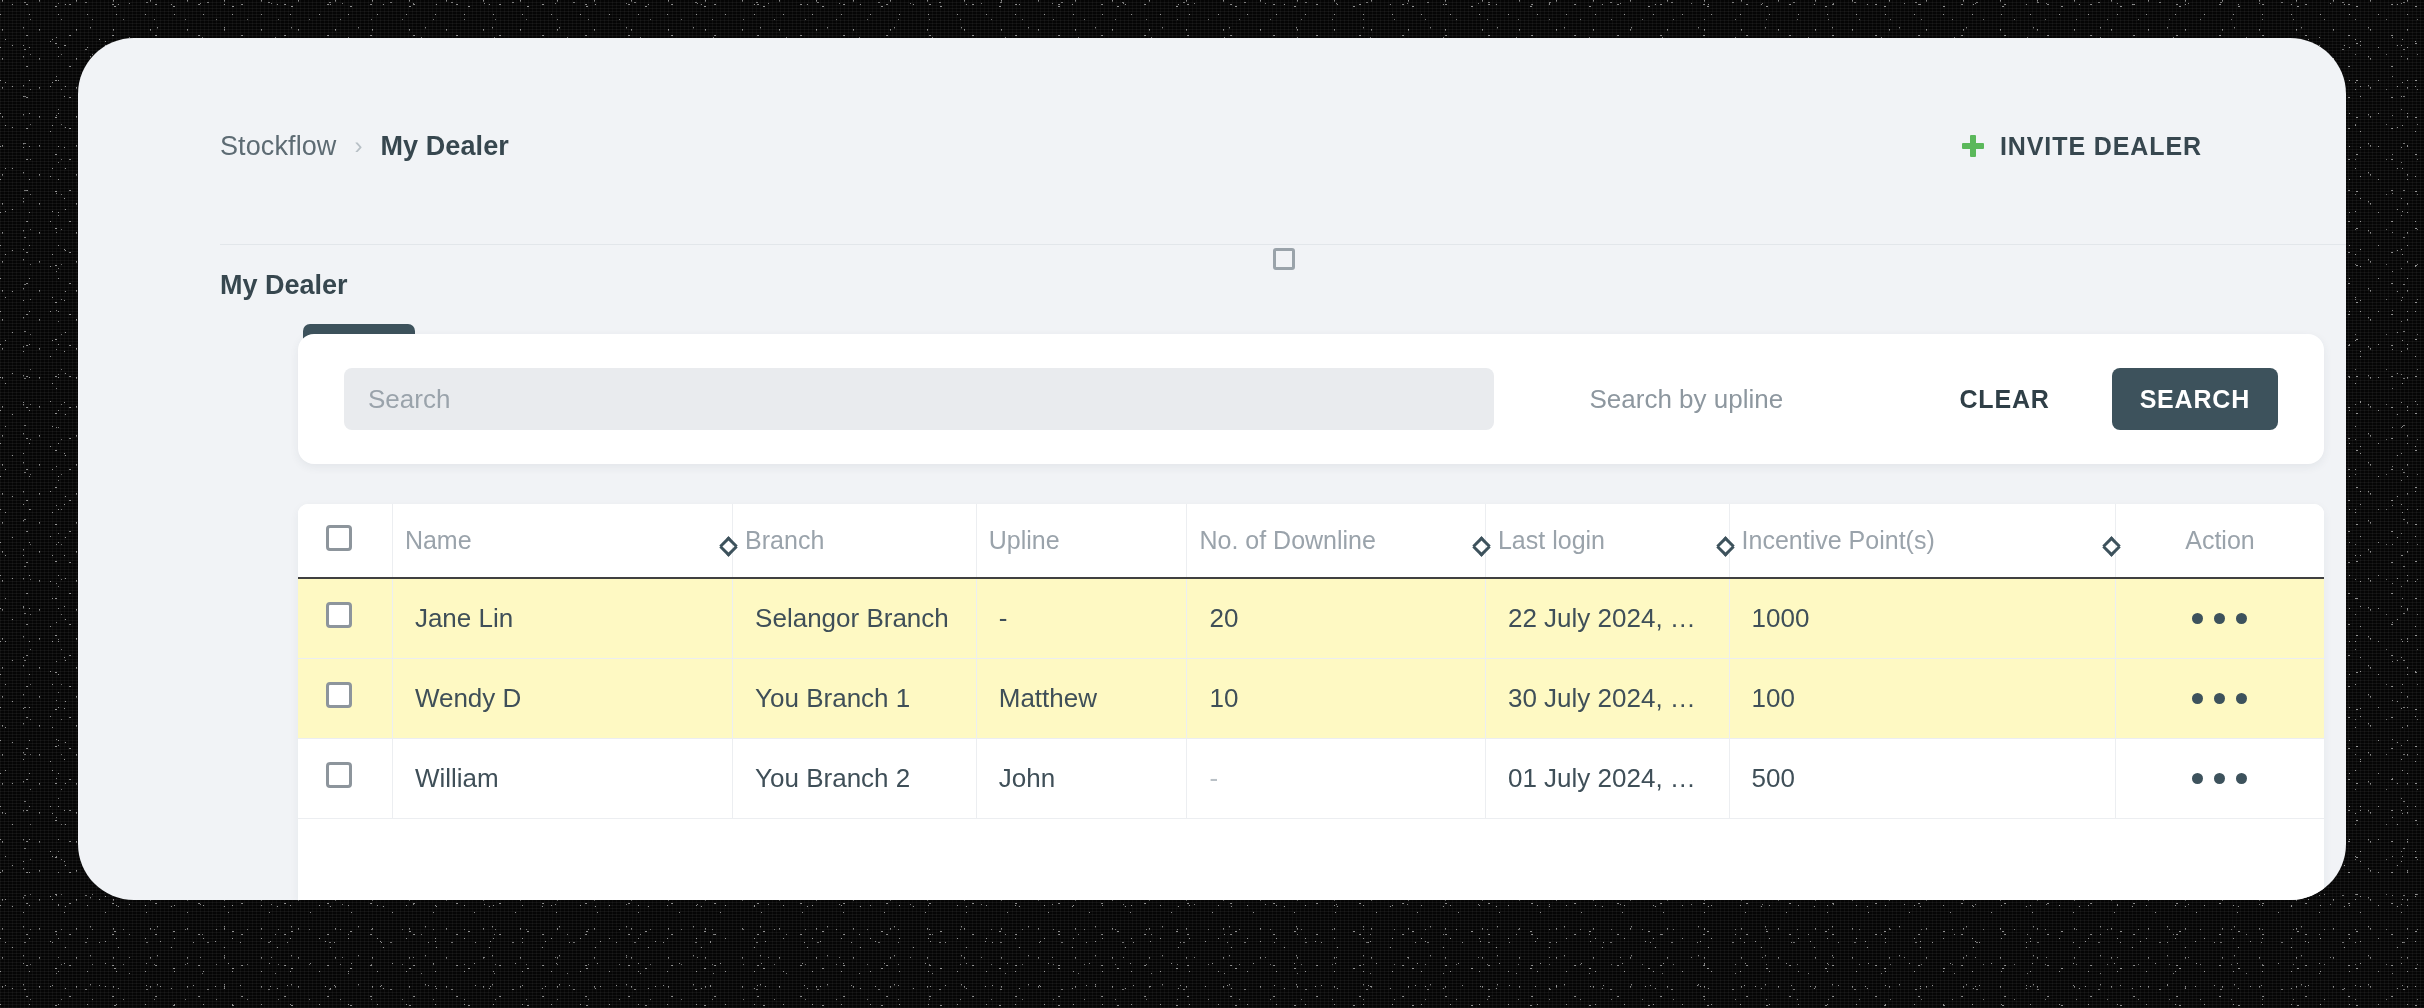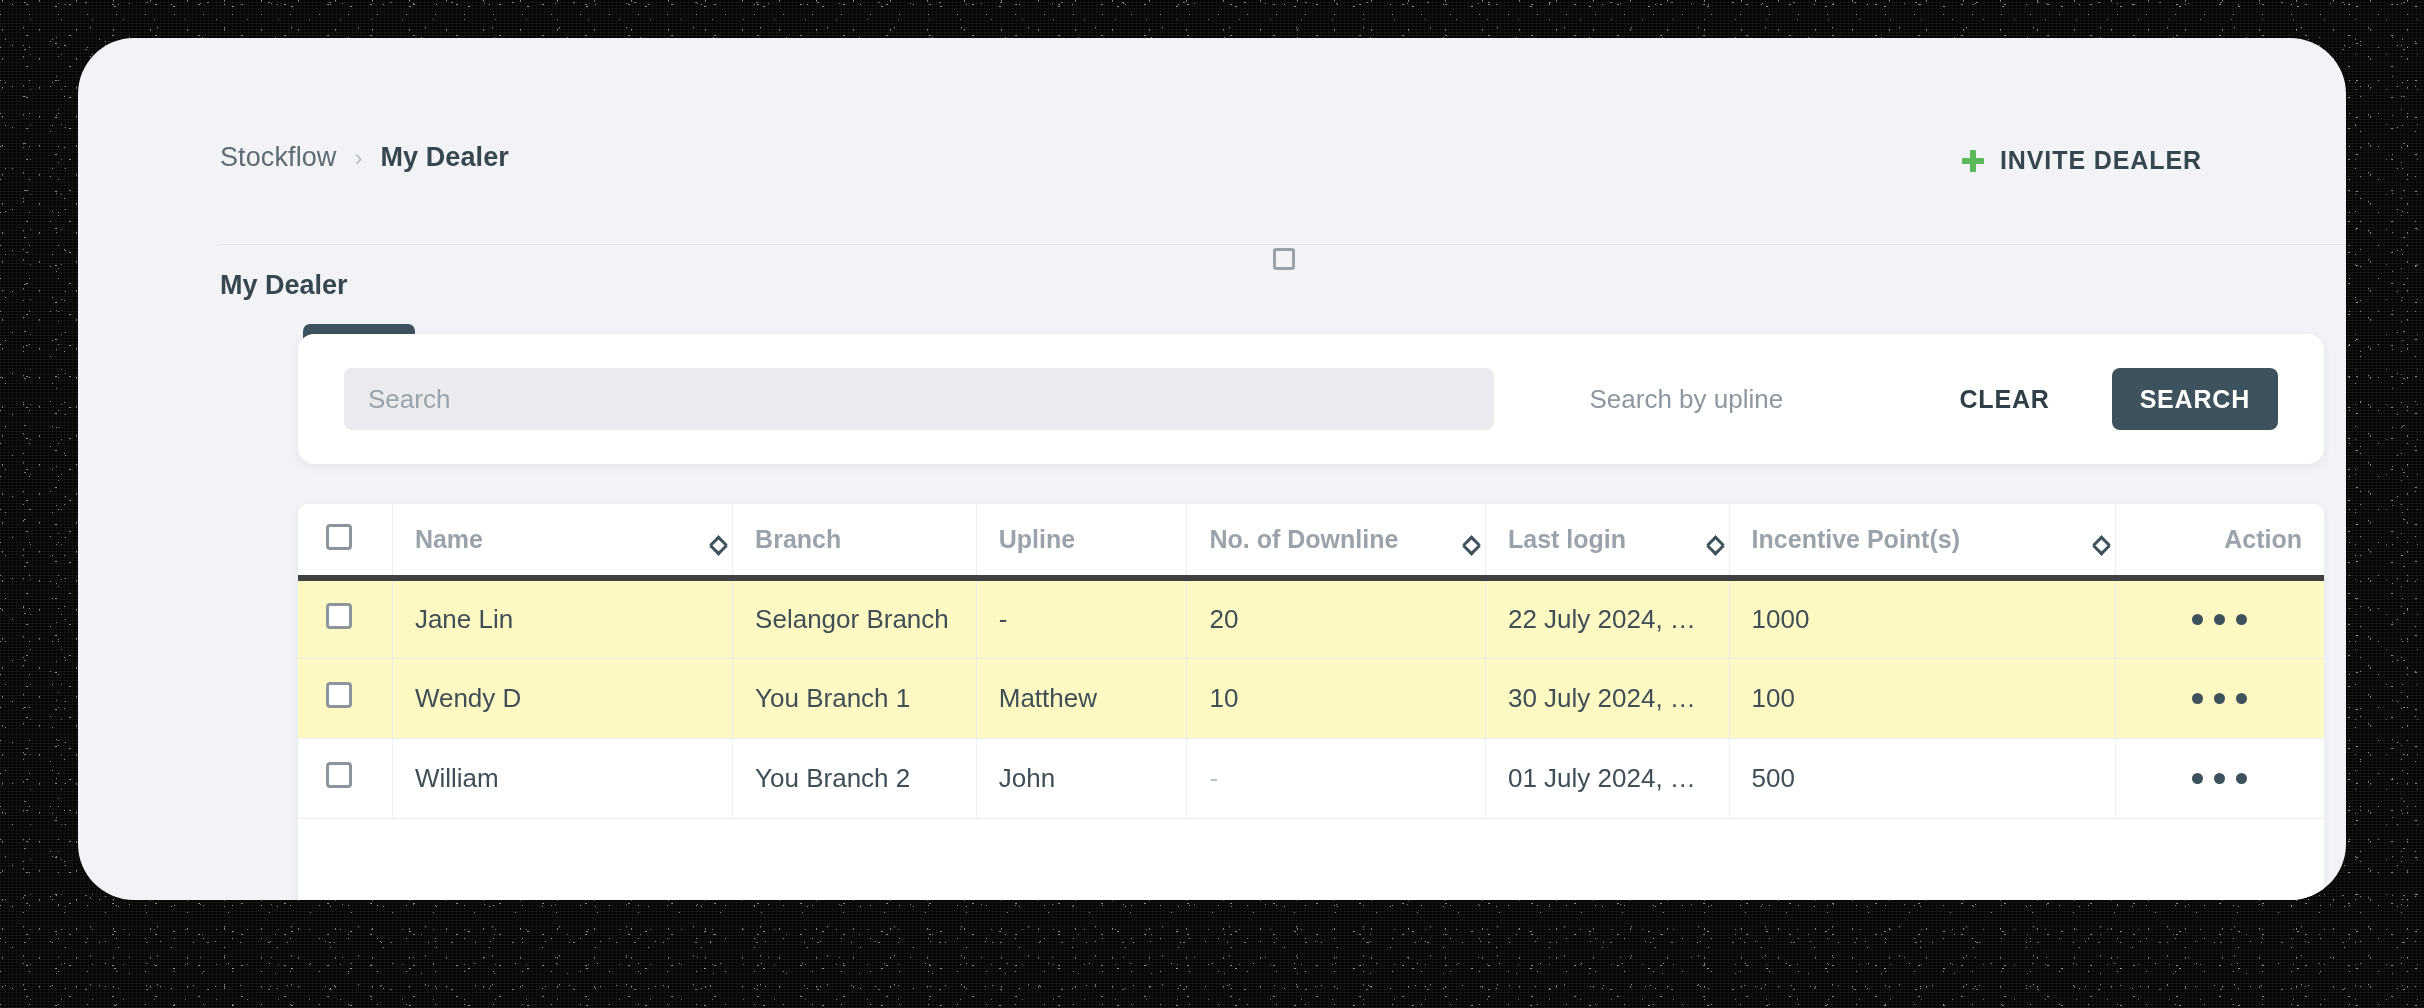--- a/index.html
+++ b/index.html
@@ -54,25 +54,25 @@
     height: 862px;
     background: #f1f3f6;
     border-radius: 56px;
     overflow: hidden;
   }
 
   
   .header-row {
     position: absolute;
     left: 142px;
-    top: 104px;
+    top: 86px;
     right: 142px;
     height: 44px;
     display: flex;
-    align-items: flex-start;
+    align-items: center;
     justify-content: space-between;
     gap: 11px;
   }
   .breadcrumb { display: flex; align-items: center; gap: 18px; }
   .crumb-root {
     font-size: 27px;
     color: #5d6b73;
     letter-spacing: .1px;
   }
   .crumb-sep {
@@ -234,27 +234,27 @@
     overflow: hidden;
   }
   table {
     width: 100%;
     border-collapse: collapse;
     table-layout: fixed;
   }
   thead th {
     height: 74px;
     text-align: left;
-    font-weight: bold;
+    font-weight: normal;
     font-size: 25px;
     color: #9aa3ab;
     background: #ffffff;
-    border-bottom: 6px solid #404040;
+    border-bottom: 2px solid #404040;
     border-right: 1px solid #eceef1;
-    padding: 0 22px;
+    padding: 0 12px;
     vertical-align: middle;
   }
   thead th:last-child { border-right: none; }
   .th-inner {
     display: flex;
     align-items: center;
     justify-content: space-between;
     gap: 10px;
   }
   .sort-icon {
@@ -415,21 +415,21 @@
             </th>
             <th>
               <span class="th-inner">
                 <span>Incentive Point(s)</span>
                 <span class="sort-icon">
                   <span><i class="chev up"></i></span>
                     <span><i class="chev down"></i></span>
                 </span>
               </span>
             </th>
-            <th style="text-align:right">
+            <th style="text-align:center">
               <span>Action</span>
             </th>
           </tr>
         </thead>
         <tbody id="tbody">
             <tr class="alt">
               <td class="col-check"><span class="cb"></span></td>
               <td>Jane Lin</td>
               <td>Selangor Branch</td>
               <td>-</td>

